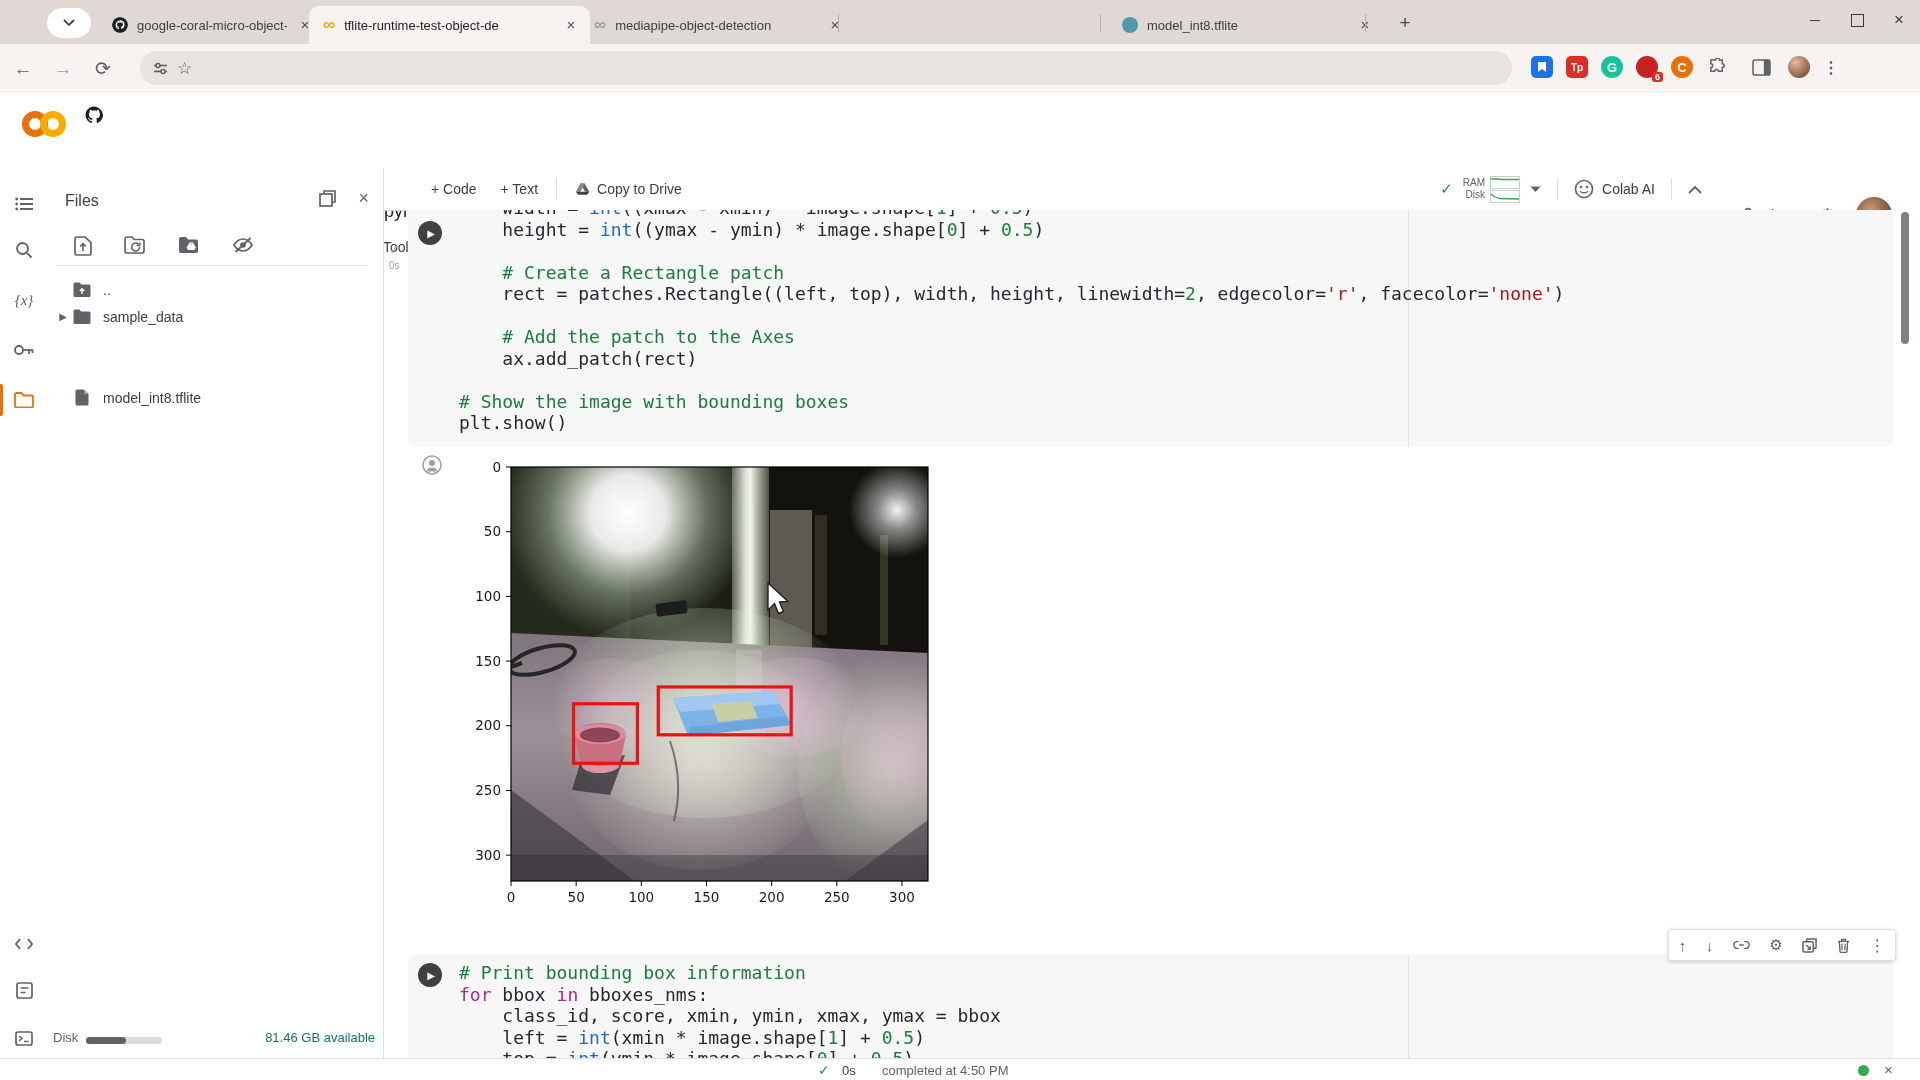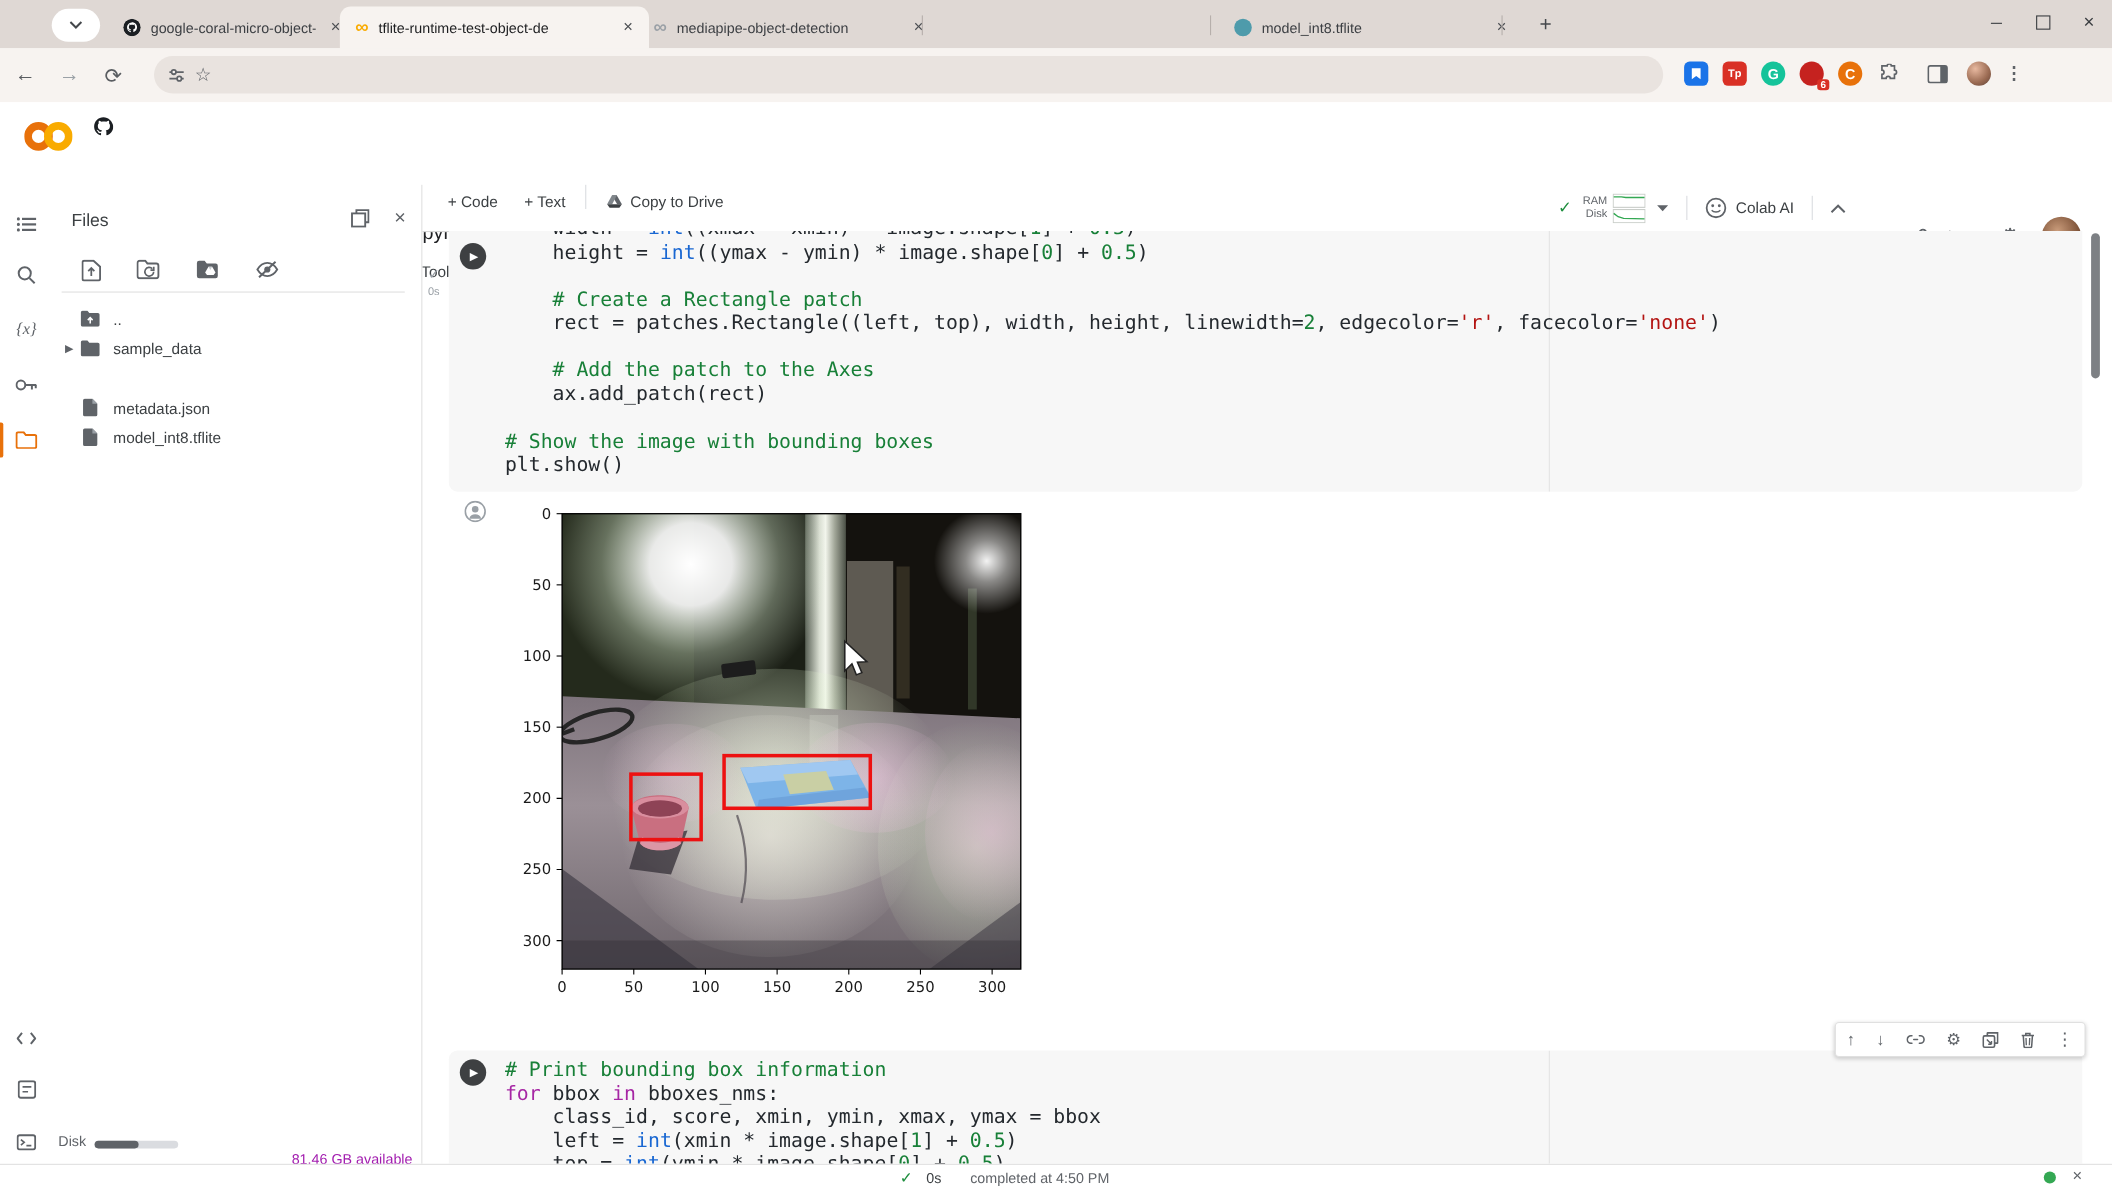--- a/index.html
+++ b/index.html
@@ -37,21 +37,21 @@
     padding:0 3px;border-radius:3px;font-weight:bold;}
   
   .colabhdr{position:absolute;left:0;top:93px;width:1920px;height:75px;background:#fff;}
   .nbtitle{position:absolute;left:108px;top:108px;font-size:18px;color:#202124;}
   .menus{position:absolute;left:80px;top:143px;display:flex;gap:8px;font-size:14px;color:#3c4043;}
   .menus span{padding:3px 9px;}
   .cannotsave{font-size:14px;color:#5f6368;text-decoration:underline;padding:3px 10px;}
   .hdr-right{position:absolute;right:28px;top:104px;display:flex;align-items:center;gap:20px;}
   
   .nbtoolbar{position:absolute;left:383px;top:168px;width:1315px;height:42px;background:#fff;
-    border-bottom:1px solid #d5d5d5;display:flex;font-size:14px;color:#3c4043;}
+    border-bottom:1px solid #d5d5d5;display:flex;align-items:center;font-size:14px;color:#3c4043;padding-left:24px;}
   .tbbtn{display:flex;align-items:center;gap:7px;padding:0 12px;height:30px;}
   .vsep{width:1px;height:22px;background:#dadce0;margin:0 6px;}
   .tb-right{position:absolute;right:20px;top:0;height:42px;display:flex;align-items:center;gap:10px;}
   .ramdisk{display:flex;align-items:center;gap:5px;}
   .ramdisk .lbls{font-size:10px;color:#5f6368;text-align:right;line-height:12px;}
   
   .rail{position:absolute;left:0;top:168px;width:48px;height:890px;background:#fff;}
   .railicon{position:absolute;left:0;width:48px;height:40px;display:flex;align-items:center;
     justify-content:center;color:#5f6368;font-size:17px;}
   .railicon.active{color:#e8710a;}
@@ -62,21 +62,21 @@
   .fp-hicons{position:absolute;right:14px;top:22px;display:flex;gap:22px;color:#5f6368;}
   .fp-tools{position:absolute;left:26px;top:68px;display:flex;gap:32px;color:#5f6368;}
   .fp-div{position:absolute;left:8px;top:97px;width:312px;height:1px;background:#e0e0e0;}
   .frow{position:absolute;left:0;width:335px;height:27px;display:flex;align-items:center;
     font-size:14px;color:#3c4043;}
   .frow .arrow{width:18px;text-align:center;color:#5f6368;font-size:10px;margin-left:6px;}
   .frow .ficon{width:20px;margin-right:11px;display:flex;justify-content:center;}
   .diskrow{position:absolute;left:5px;top:862px;width:322px;height:24px;font-size:13px;color:#5f6368;}
   .disktrack{position:absolute;left:33px;top:7px;width:76px;height:7px;background:#dadce0;border-radius:4px;}
   .diskfill{width:53%;height:7px;background:#5f6368;border-radius:4px;}
-  .diskavail{position:absolute;right:0;top:16px;font-size:13px;color:#a21caf;}
+  .diskavail{position:absolute;right:0;top:0;font-size:13px;color:#0f766e;}
   
   .cell{position:absolute;left:408px;width:1485px;background:#f7f7f7;}
   .cellline{position:absolute;left:1000px;top:0;width:1px;height:100%;background:#e4e4e4;}
   .code{position:absolute;left:51px;top:0;font-family:"DejaVu Sans Mono","Liberation Mono",monospace;
     font-size:18px;line-height:21.5px;white-space:pre;}
   .tok-p{color:#24292e;} .tok-c{color:#188038;} .tok-b{color:#1967d2;}
   .tok-n{color:#188038;} .tok-s{color:#b31412;} .tok-k{color:#a626a4;}
   .playbtn{position:absolute;width:24px;height:24px;border-radius:50%;background:#3e4042;color:#fff;
     display:flex;align-items:center;justify-content:center;font-size:10px;padding-left:2px;box-sizing:border-box;}
   .gutcheck{position:absolute;font-size:13px;color:#9aa0a6;}
@@ -372,30 +372,20 @@
       <span>..</span>
     </div>
     <div class="frow" style="top:135px;">
       <span class="arrow">▶</span>
       <span class="ficon">
           <svg width="18" height="15" viewBox="0 0 18 15">
             <path d="M0.5 2A1.5 1.5 0 0 1 2 0.5h4.5l1.7 2H16A1.5 1.5 0 0 1 17.5 4v9.5A1.5 1.5 0 0 1 16 15H2A1.5 1.5 0 0 1 .5 13.5z" fill="#5f6368"></path>
           </svg>
         </span>
       <span>sample_data</span>
-    </div>
-    <div class="frow" style="top:189px;">
-      <span class="arrow"></span>
-      <span class="ficon">
-          <svg width="14" height="17" viewBox="0 0 14 17">
-            <path d="M0.5 2A1.5 1.5 0 0 1 2 0.5h7L13.5 5v10A1.5 1.5 0 0 1 12 16.5H2A1.5 1.5 0 0 1 .5 15z" fill="#5f6368"></path>
-            <path d="M9 0.5V5h4.5" fill="#9aa0a6"></path>
-          </svg>
-        </span>
-      <span>metadata.json</span>
     </div>
     <div class="frow" style="top:216px;">
       <span class="arrow"></span>
       <span class="ficon">
           <svg width="14" height="17" viewBox="0 0 14 17">
             <path d="M0.5 2A1.5 1.5 0 0 1 2 0.5h7L13.5 5v10A1.5 1.5 0 0 1 12 16.5H2A1.5 1.5 0 0 1 .5 15z" fill="#5f6368"></path>
             <path d="M9 0.5V5h4.5" fill="#9aa0a6"></path>
           </svg>
         </span>
       <span>model_int8.tflite</span>

